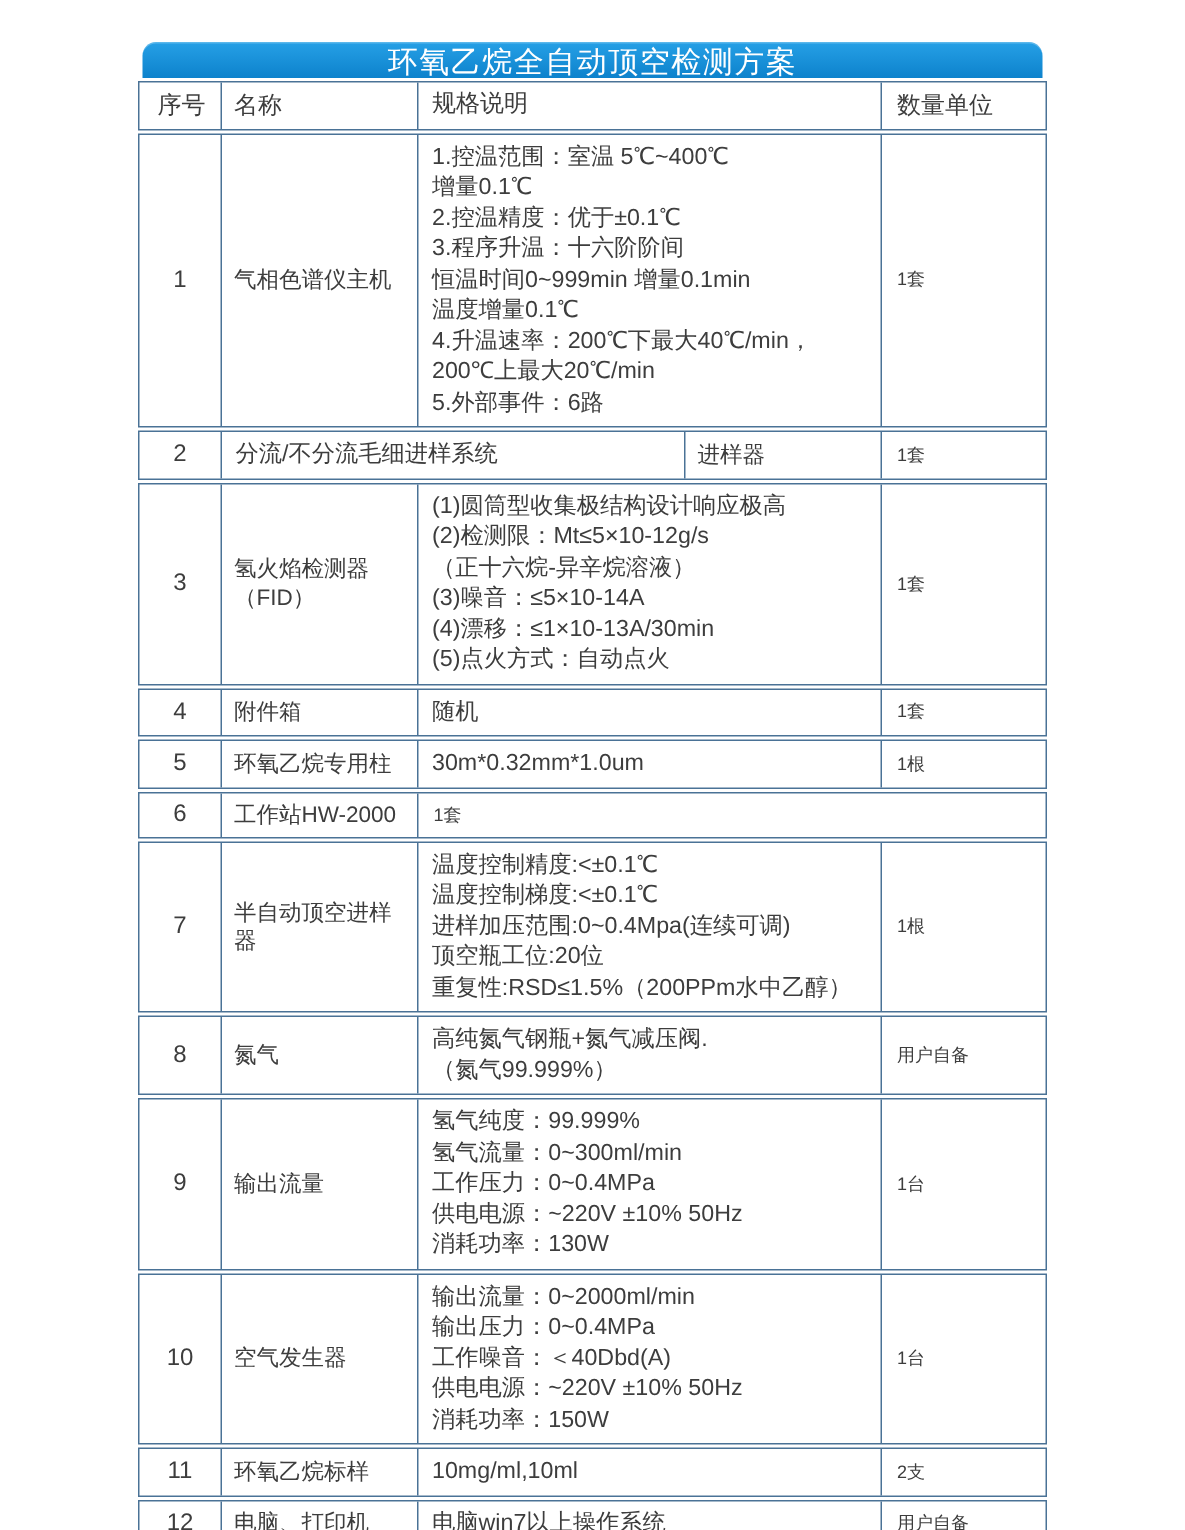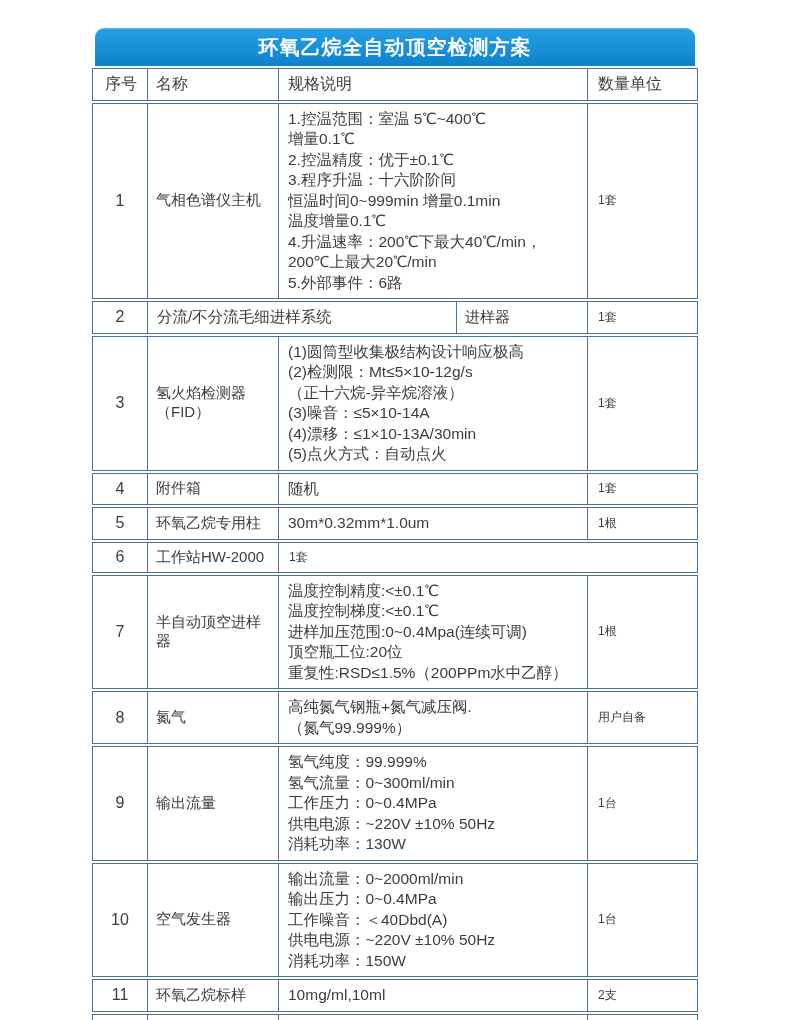--- a/index.html
+++ b/index.html
@@ -17,30 +17,30 @@
     overflow: hidden;
   }
   .table-wrap {
     position: absolute;
     left: 92px;
     top: 28px;
     width: 606px;
   }
   .title-band {
     margin: 0 3px;
-    height: 38px;
+    height: 24px;
     border-radius: 9px 9px 0 0;
     background: linear-gradient(to bottom, var(--blue-top, #26a0e6), var(--blue-bottom, #0d82cc));
     box-shadow: inset 0 1px 0 rgba(255,255,255,0.25);
     display: flex;
-    align-items: center;
+    align-items: flex-start;
     justify-content: center;
     color: var(--title-color, #ffffff);
     font-size: 20px;
-    font-weight: bold;
+    font-weight: normal;
     letter-spacing: 1px;
   }
   .cards { display: block; }
   .row-card {
     display: flex;
     margin-top: 2px;
     background: #ffffff;
     border: 1px solid var(--border-color, #4a7296);
     box-sizing: border-box;
     min-height: 31px;

